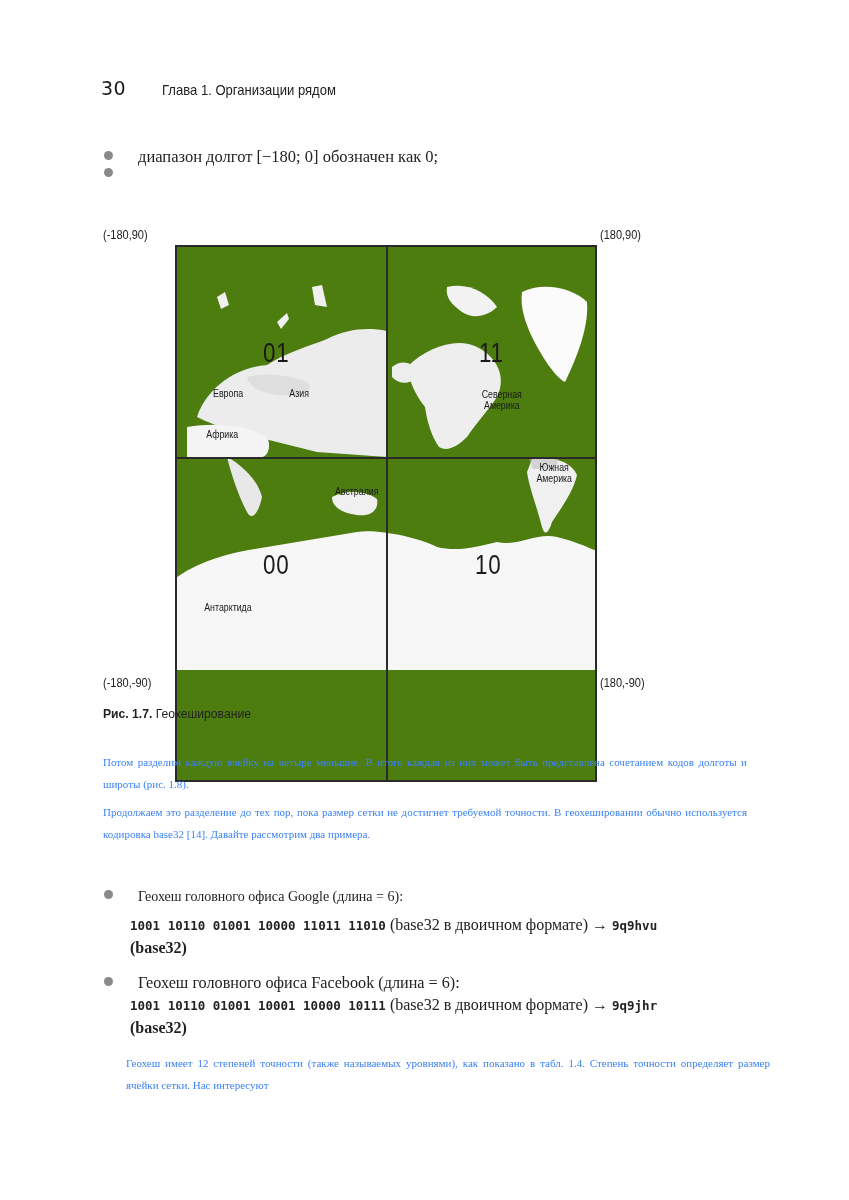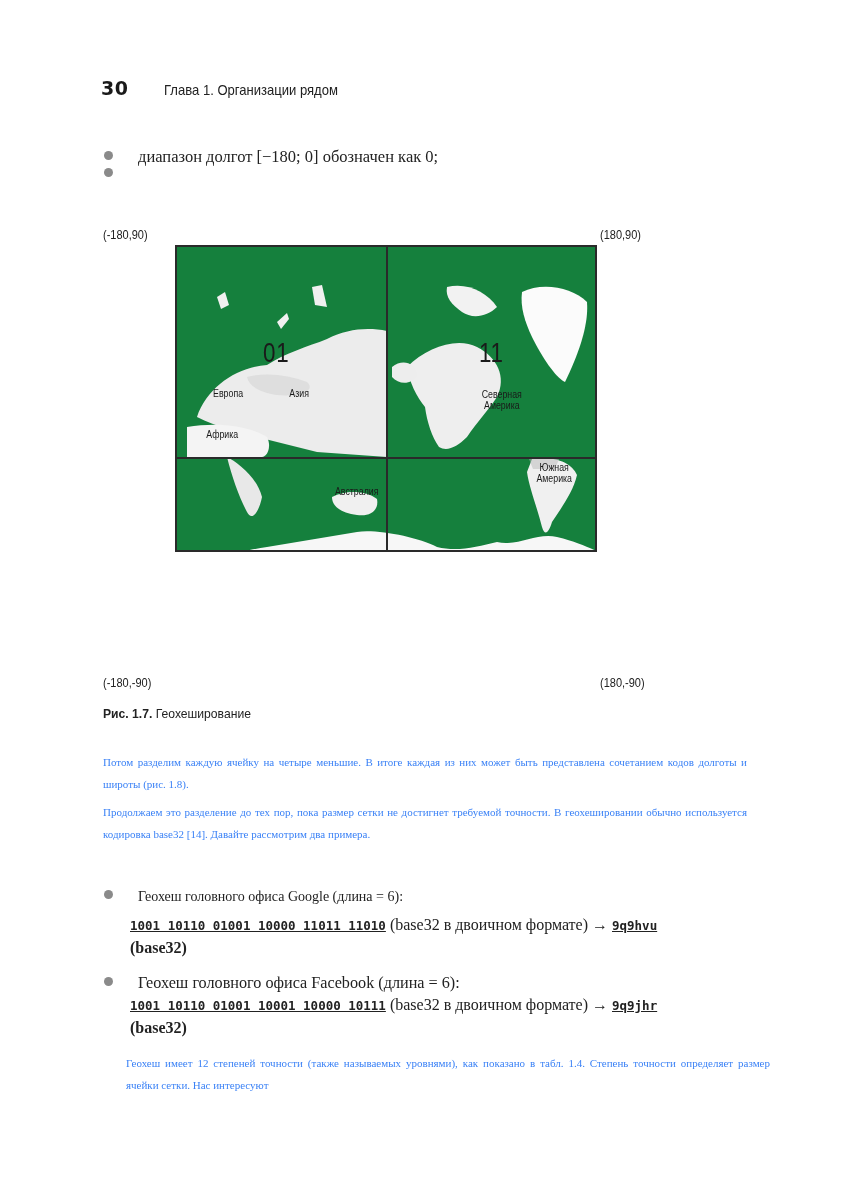--- a/index.html
+++ b/index.html
@@ -1,42 +1,42 @@
 <!DOCTYPE html>
 <html><head>
 <meta charset="utf-8">
 <style>
   html, body { margin: 0; padding: 0; background: #ffffff; }
   body { width: 849px; height: 1200px; position: relative; overflow: hidden; color: #222; }
   .serif { font-family: "Liberation Serif", "DejaVu Serif", serif; }
   .mono { font-family: "DejaVu Sans Mono", "Liberation Mono", monospace; }
 
   .running-head { position: absolute; left: 101px; top: 77px; height: 26px; display: flex; align-items: baseline; }
-  .page-num { font-family: "DejaVu Sans", sans-serif; font-weight: bold; font-size: 19px; color: #1a1a1a; letter-spacing: 0.5px; }
+  .page-num { font-family: "DejaVu Sans", sans-serif; font-weight: normal; font-size: 19px; color: #1a1a1a; letter-spacing: 0.5px; }
   .chapter-title { font-family: "Liberation Sans", sans-serif; font-size: 14.5px; color: #222; margin-left: 36px; transform: scaleX(0.9); transform-origin: left; }
 
   .bullets-top { position: absolute; left: 104px; top: 143px; width: 650px; }
   .bullet { display: flex; align-items: baseline; font-size: 16.5px; line-height: 27px; gap: 12px; }
   .bullet .dot { width: 9px; height: 9px; border-radius: 50%; background: #8a8a8a; margin-right: 13px; flex: 0 0 9px; transform: translateY(-2px); }
 
   .coord { position: absolute; font-family: "Liberation Sans", sans-serif; font-size: 12.5px; color: #222; transform: scaleX(0.88); transform-origin: left; }
 
-  .map-grid { position: absolute; left: 175px; top: 245px; width: 422px; height: 307px; border: 2px solid #2a2a2a; box-sizing: border-box; background: #15803d; overflow: hidden; padding-left: 39px; }
+  .map-grid { position: absolute; left: 175px; top: 245px; width: 422px; height: 537px; border: 2px solid #2a2a2a; box-sizing: border-box; background: #4d7c0f; overflow: hidden; padding-left: 39px; }
   .map-grid svg { position: absolute; left: 0; top: 0; }
   .vline { position: absolute; left: 209px; top: 0; width: 2px; height: 100%; background: #2a2a2a; }
   .hline { position: absolute; top: 210px; left: 0; height: 2px; width: 100%; background: #2a2a2a; }
   .cell-code { position: absolute; font-family: "Liberation Sans", sans-serif; font-size: 28px; color: #1a1a1a; transform: scaleX(0.8); transform-origin: left; letter-spacing: 1px; }
   .region { position: absolute; font-family: "Liberation Sans", sans-serif; font-size: 10px; color: #1a1a1a; line-height: 11px; text-align: center; transform: scaleX(0.88); }
 
   .caption { position: absolute; left: 103px; top: 706px; font-family: "Liberation Sans", sans-serif; font-size: 13.5px; color: #222; transform: scaleX(0.9); transform-origin: left; }
   .caption b { font-weight: bold; }
 
   .para { position: absolute; left: 103px; width: 644px; font-size: 11px; line-height: 22px; text-align: justify; color: #3b82f6; }
   .code-line { position: absolute; left: 130px; width: 620px; font-size: 16px; line-height: 22px; color: #222; }
-  .code-line .mono { font-size: 12.5px; font-weight: bold; color: #222; text-decoration: underline; }
+  .code-line .mono { font-size: 12.5px; font-weight: bold; color: #222; }
   .code-line .bold { font-weight: bold; text-align: right; }
 </style>
 </head>
 <body>
 
 <div class="running-head">
   <span class="page-num">30</span>
   <span class="chapter-title">Глава 1. Организации рядом</span>
 </div>
 

